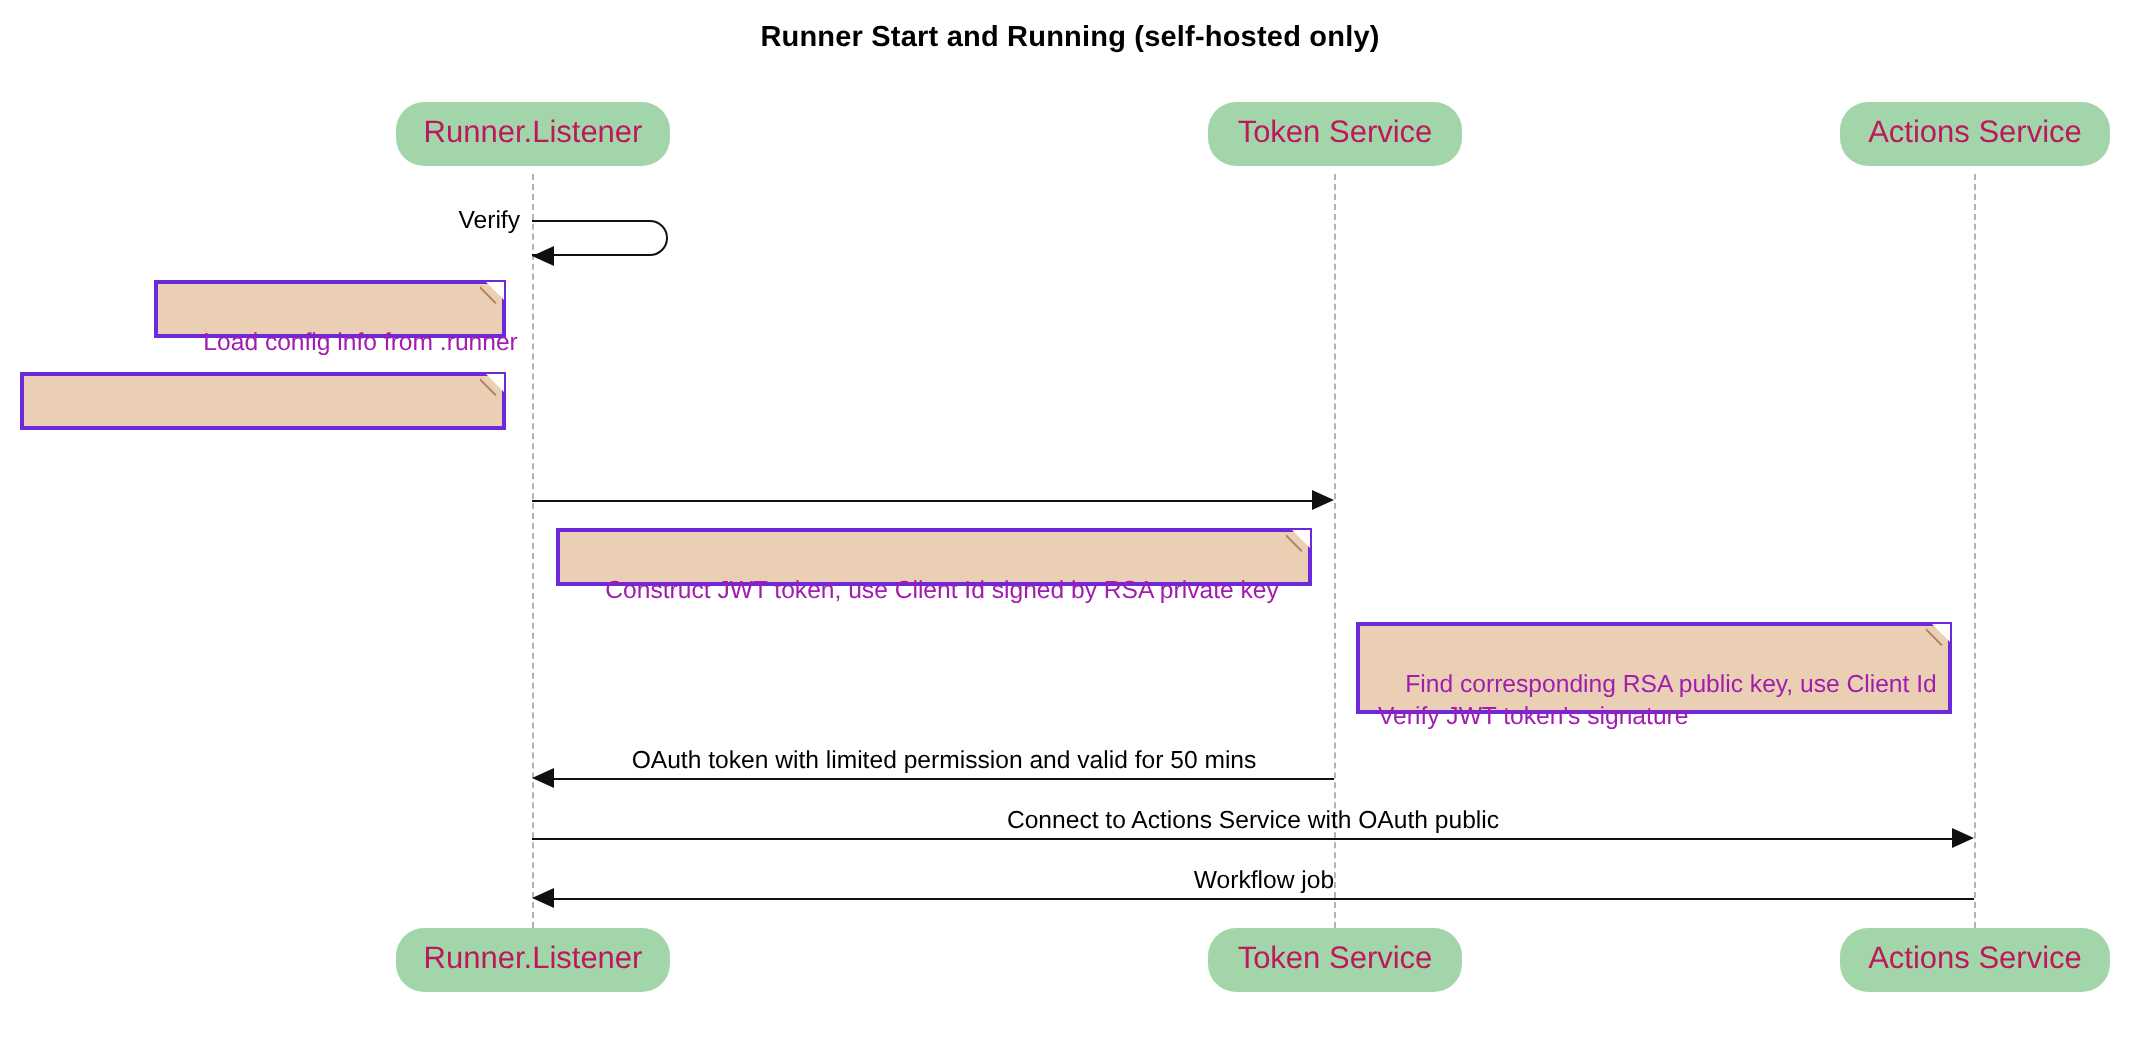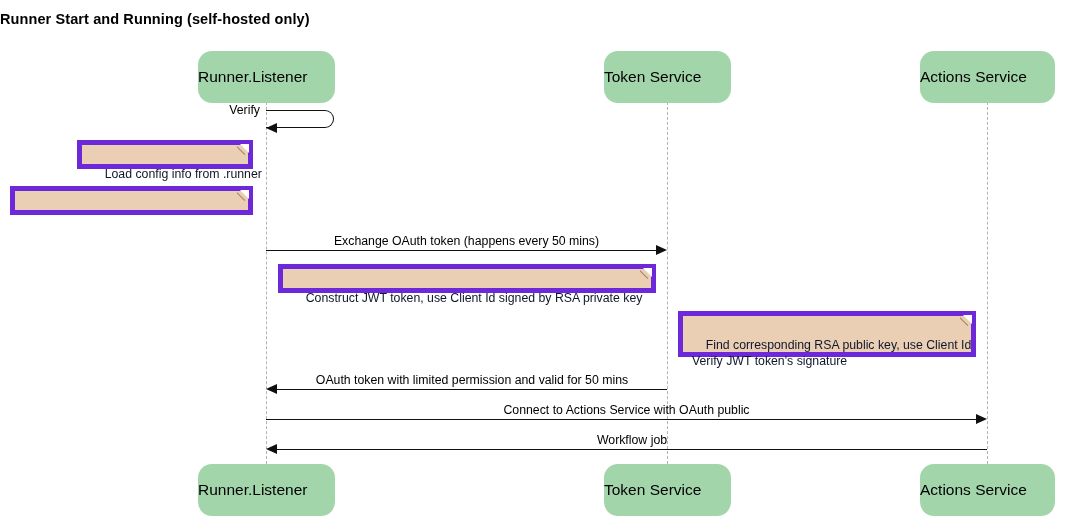--- a/index.html
+++ b/index.html
@@ -16,52 +16,53 @@
     width: 1070px;
     height: 525px;
     background: #ffffff;
     overflow: hidden;
   }
   #diagram-title {
     position: absolute;
     left: 0;
     top: 11px;
     width: 1070px;
+    text-align: center;
     font-size: 14.5px;
     font-weight: bold;
     color: #000000;
     letter-spacing: 0.1px;
   }
   
   .lifeline {
     position: absolute;
     width: 0;
     border-left: 1px dashed #b3b3b3;
   }
   
   .participant {
     position: absolute;
     background: #a3d5ab;
     border-radius: 14px;
     display: flex;
     align-items: center;
-    justify-content: flex-start;
-    color: #000000;
+    justify-content: center;
+    color: #be185d;
     font-size: 15.5px;
-    height: 52px;
+    height: 32px;
     box-sizing: border-box;
   }
   
   .note {
     position: absolute;
     background: #eacfb4;
-    border: 5px solid #6d28d9;
+    border: 2px solid #6d28d9;
     box-sizing: border-box;
     font-size: 12.3px;
-    color: #0f172a;
+    color: #a21caf;
     line-height: 16px;
     padding: 5px 26px 5px 9px;
     white-space: pre;
   }
   .note .fold {
     position: absolute;
     top: -1px;
     right: -1px;
     width: 0;
     height: 0;
@@ -157,21 +158,20 @@
     <span>Load config info from .runner</span>
     <span class="fold"></span>
     <span class="fold-edge"></span>
   </div>
 
   <div class="note" style="left:10px; top:186px; width:243px; height:29px;">
     <span class="fold"></span>
     <span class="fold-edge"></span>
   </div>
 
-  <div class="msg-label" style="left:266px; top:234px; width:401px;">Exchange OAuth token (happens every 50 mins)</div>
   <div class="msg-line" style="left:266px; top:250px; width:390px;"></div>
   <div class="arrow-right" style="left:656px; top:245px;"></div>
 
   <div class="note" style="left:278px; top:264px; width:378px; height:29px;">
     <span>Construct JWT token, use Client Id signed by RSA private key</span>
     <span class="fold"></span>
     <span class="fold-edge"></span>
   </div>
 
   <div class="note" style="left:678px; top:311px; width:298px; height:46px;">

